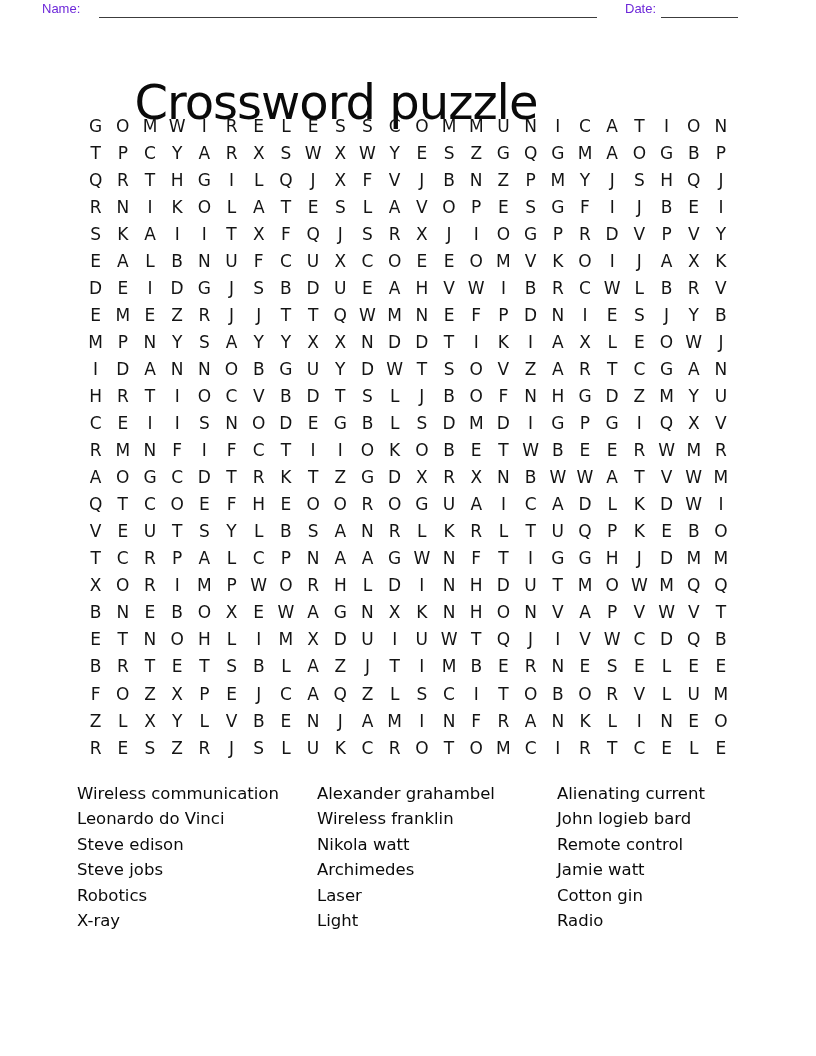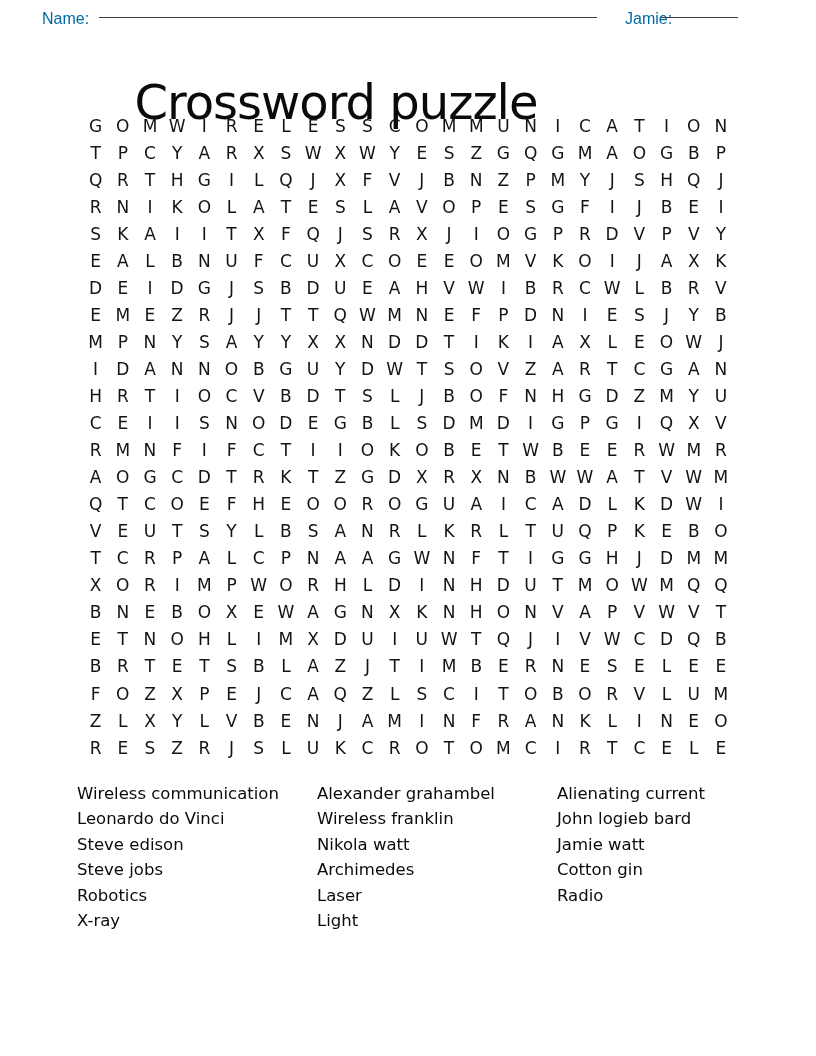--- a/index.html
+++ b/index.html
@@ -9,24 +9,24 @@
     position: relative;
     font-family: "Liberation Sans", sans-serif;
     color: #000;
     overflow: hidden;
   }
   .page { position: absolute; inset: 0; }
 
   
   .hdr-label {
     position: absolute;
-    top: 10px;
-    font-size: 16px;
+    top: 0;
+    font-size: 13px;
     line-height: 18px;
-    color: #0369a1;
+    color: #6d28d9;
   }
   .name-label { left: 42px; }
   .date-label { left: 625px; }
   .hdr-line {
     position: absolute;
     top: 17px;
     height: 0;
     border-bottom: 1.5px solid #3c3c3c;
   }
   .name-line { left: 99px; width: 498px; }
@@ -82,21 +82,21 @@
   }
 </style>
 </head>
 <body>
 
 <div class="page">
 
   <span class="hdr-label name-label">Name:</span>
   <div class="hdr-line name-line"></div>
 
-  <span class="hdr-label date-label">Jamie:</span>
+  <span class="hdr-label date-label">Date:</span>
   <div class="hdr-line date-line"></div>
 
   <div class="title">Crossword puzzle</div>
 
   <div class="grid">
       <div class="cell">G</div>
       <div class="cell">O</div>
       <div class="cell">M</div>
       <div class="cell">W</div>
       <div class="cell">I</div>
@@ -685,18 +685,19 @@
       <div class="word">Alexander grahambel</div>
       <div class="word">Wireless franklin</div>
       <div class="word">Nikola watt</div>
       <div class="word">Archimedes</div>
       <div class="word">Laser</div>
       <div class="word">Light</div>
     </div>
   <div class="word-col word-col-3">
       <div class="word">Alienating current</div>
       <div class="word">John logieb bard</div>
+      <div class="word">Remote control</div>
       <div class="word">Jamie watt</div>
       <div class="word">Cotton gin</div>
       <div class="word">Radio</div>
     </div>
 
 </div>
 
 </body></html>

